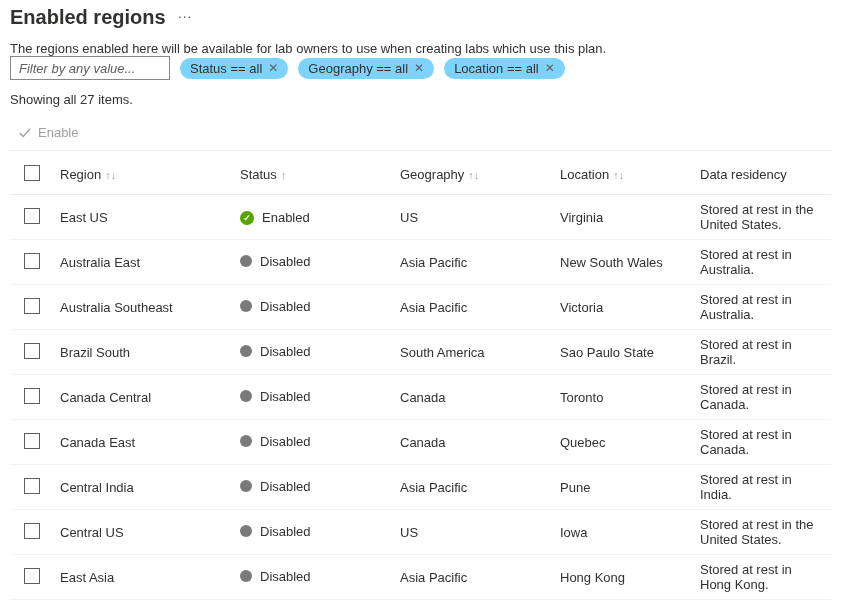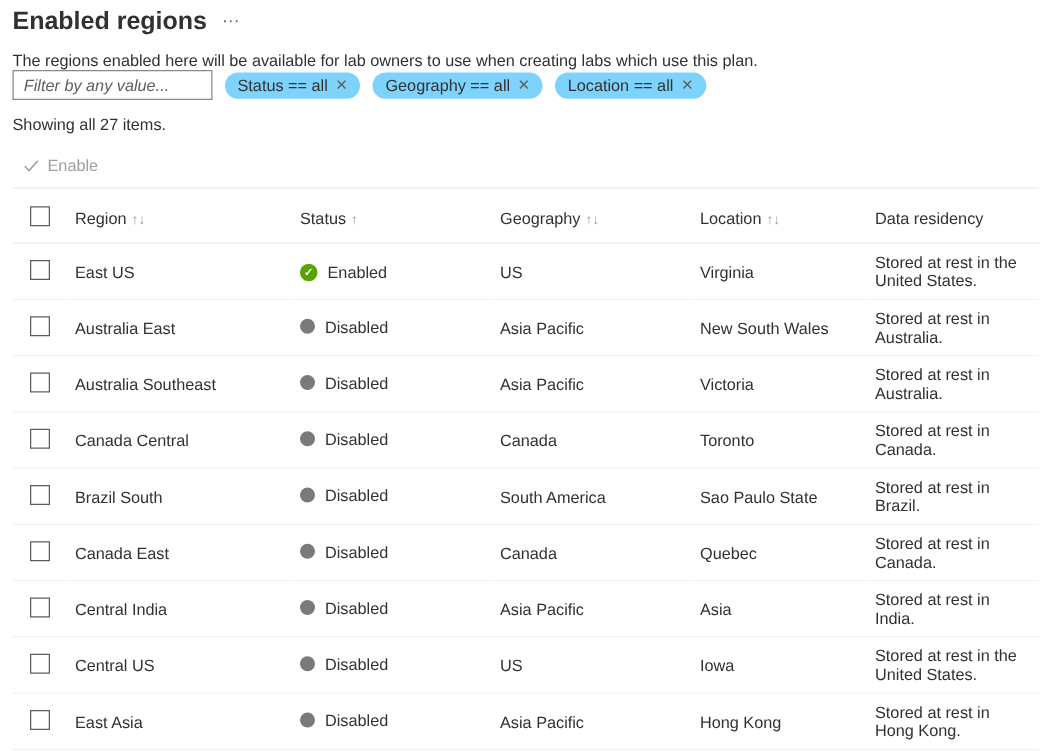--- a/index.html
+++ b/index.html
@@ -151,60 +151,60 @@
         <td><span class="status-cell">
             <span class="dot-disabled"></span>
             <span>Disabled</span>
           </span></td>
         <td>Asia Pacific</td>
         <td>Victoria</td>
         <td>Stored at rest in Australia.</td>
       </tr>
       <tr>
         <td class="cb-col"><span class="checkbox"></span></td>
+        <td>Brazil South</td>
+        <td><span class="status-cell">
+            <span class="dot-disabled"></span>
+            <span>Disabled</span>
+          </span></td>
+        <td>South America</td>
+        <td>Sao Paulo State</td>
+        <td>Stored at rest in Brazil.</td>
+      </tr>
+      <tr>
+        <td class="cb-col"><span class="checkbox"></span></td>
         <td>Canada Central</td>
         <td><span class="status-cell">
             <span class="dot-disabled"></span>
             <span>Disabled</span>
           </span></td>
         <td>Canada</td>
         <td>Toronto</td>
         <td>Stored at rest in Canada.</td>
       </tr>
       <tr>
         <td class="cb-col"><span class="checkbox"></span></td>
-        <td>Brazil South</td>
-        <td><span class="status-cell">
-            <span class="dot-disabled"></span>
-            <span>Disabled</span>
-          </span></td>
-        <td>South America</td>
-        <td>Sao Paulo State</td>
-        <td>Stored at rest in Brazil.</td>
-      </tr>
-      <tr>
-        <td class="cb-col"><span class="checkbox"></span></td>
         <td>Canada East</td>
         <td><span class="status-cell">
             <span class="dot-disabled"></span>
             <span>Disabled</span>
           </span></td>
         <td>Canada</td>
         <td>Quebec</td>
         <td>Stored at rest in Canada.</td>
       </tr>
       <tr>
         <td class="cb-col"><span class="checkbox"></span></td>
         <td>Central India</td>
         <td><span class="status-cell">
             <span class="dot-disabled"></span>
             <span>Disabled</span>
           </span></td>
         <td>Asia Pacific</td>
-        <td>Asia</td>
+        <td>Pune</td>
         <td>Stored at rest in India.</td>
       </tr>
       <tr>
         <td class="cb-col"><span class="checkbox"></span></td>
         <td>Central US</td>
         <td><span class="status-cell">
             <span class="dot-disabled"></span>
             <span>Disabled</span>
           </span></td>
         <td>US</td>

